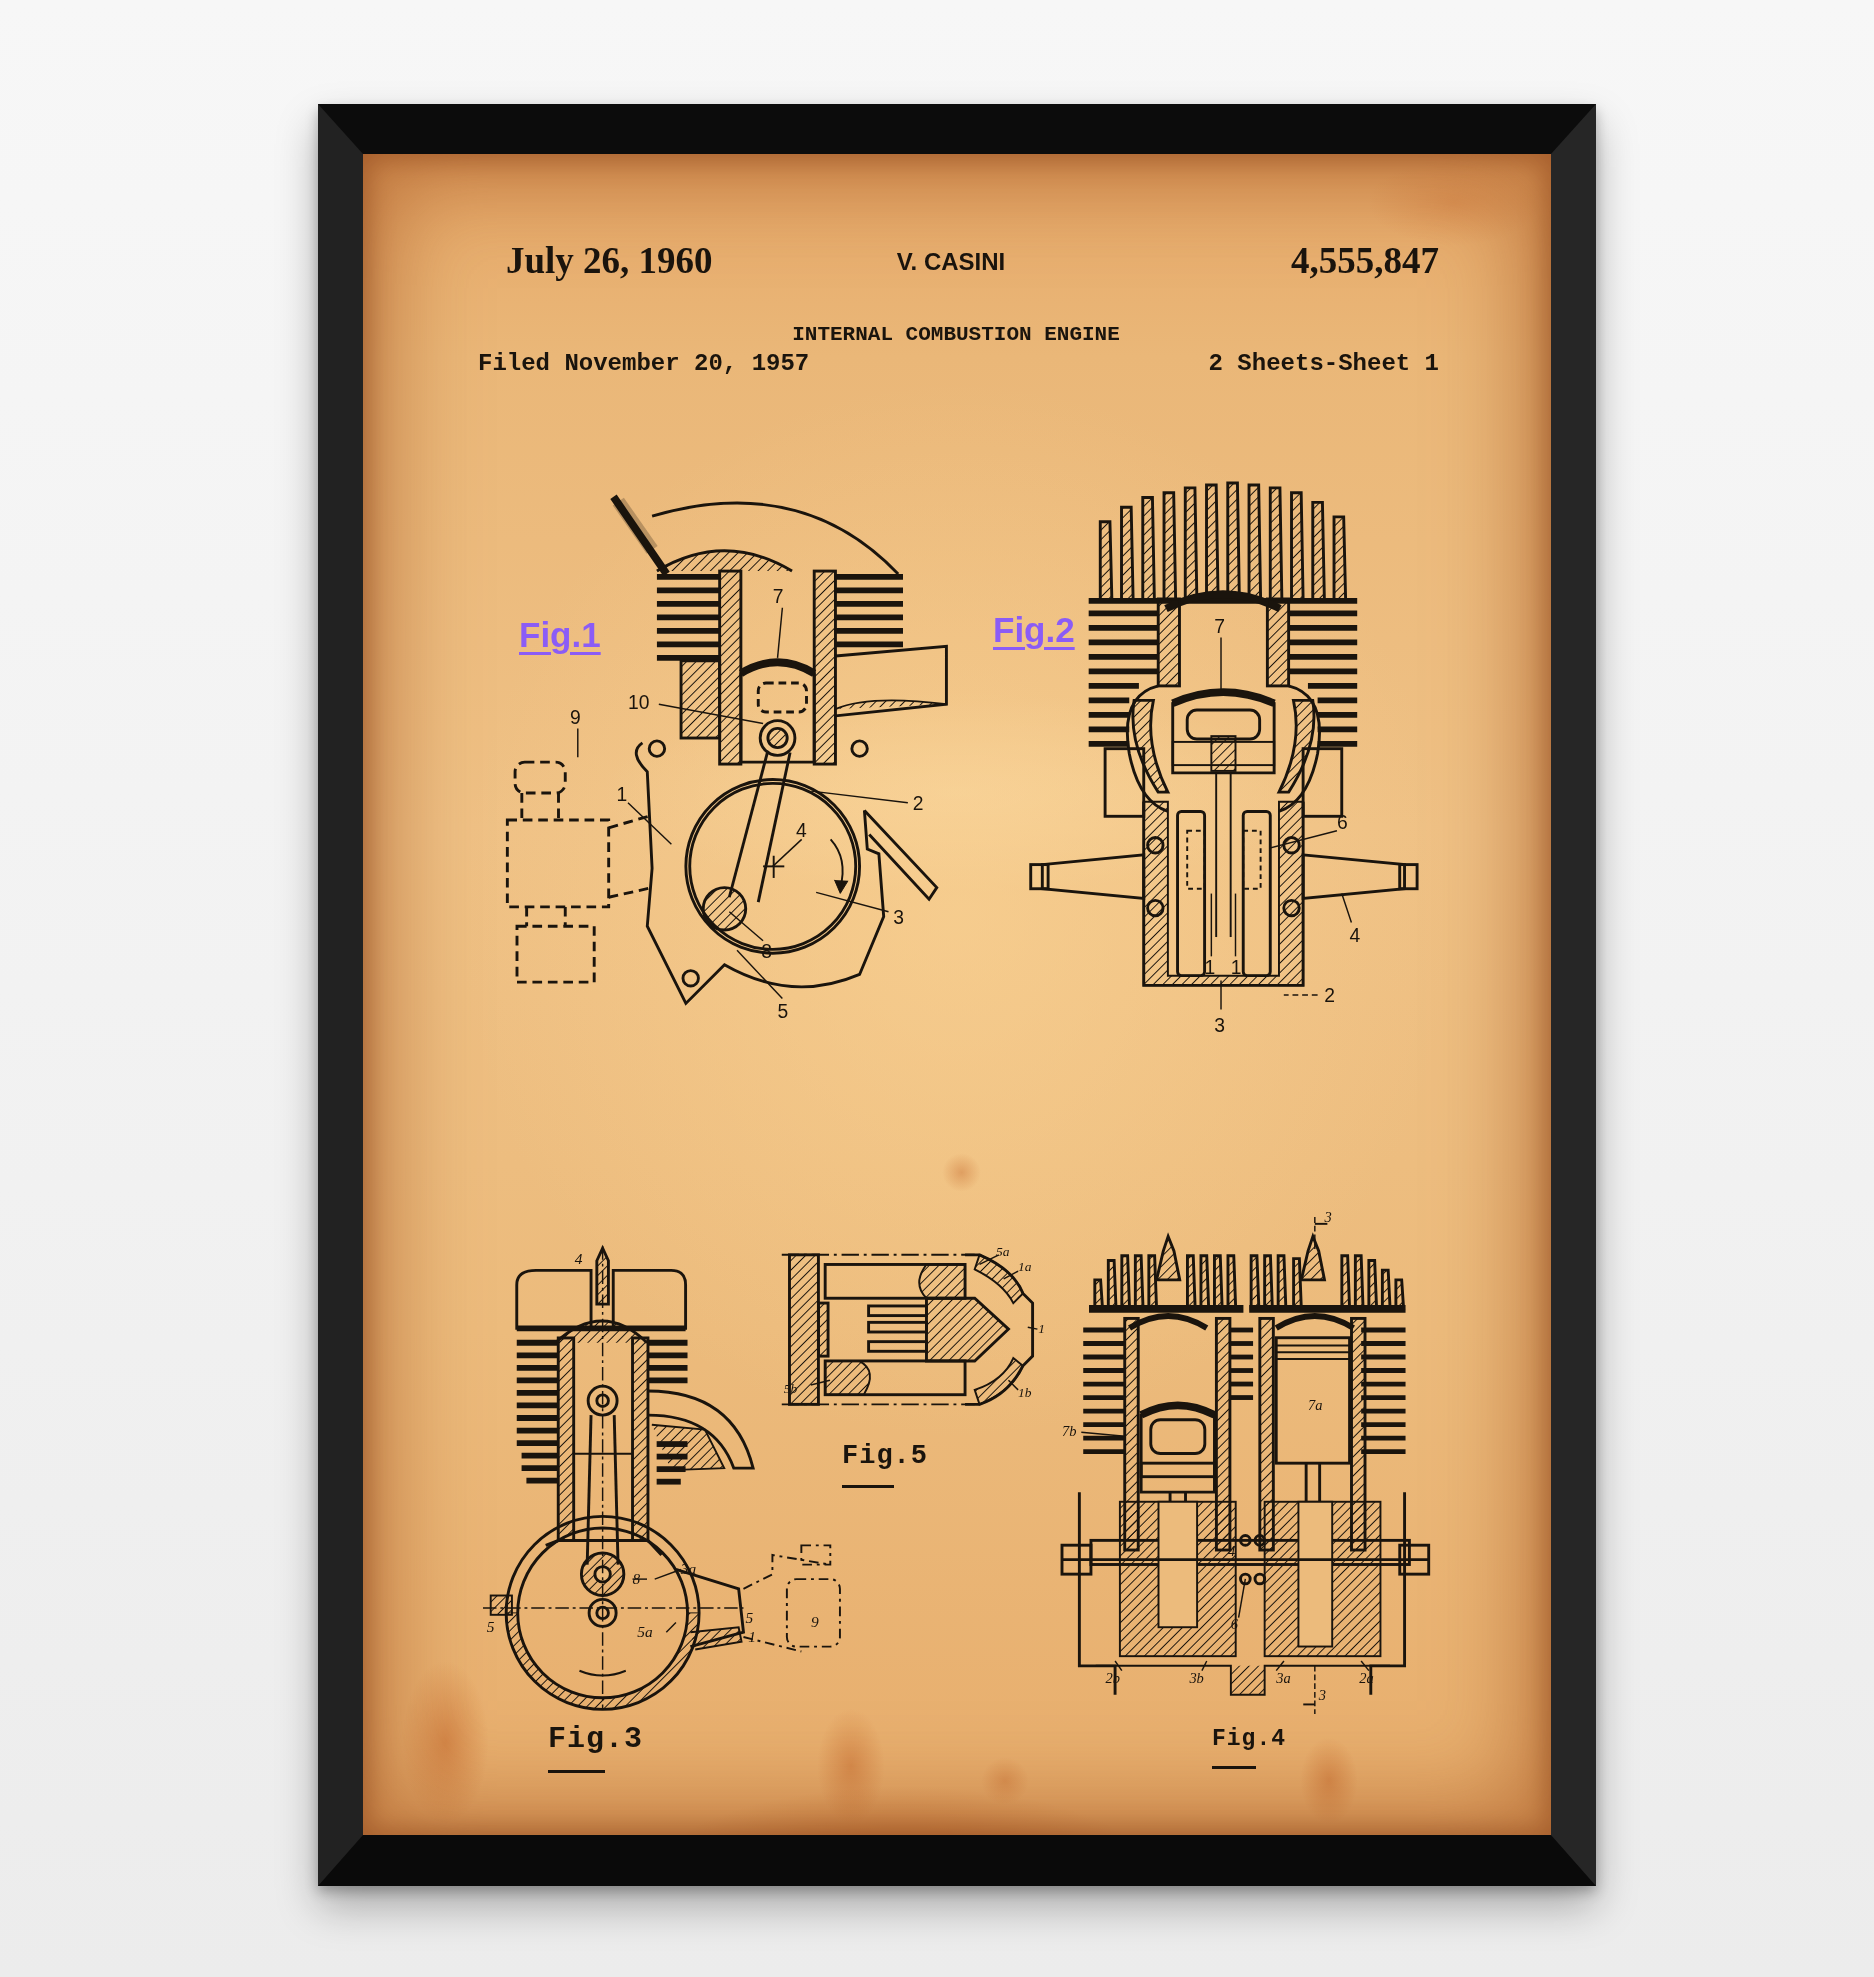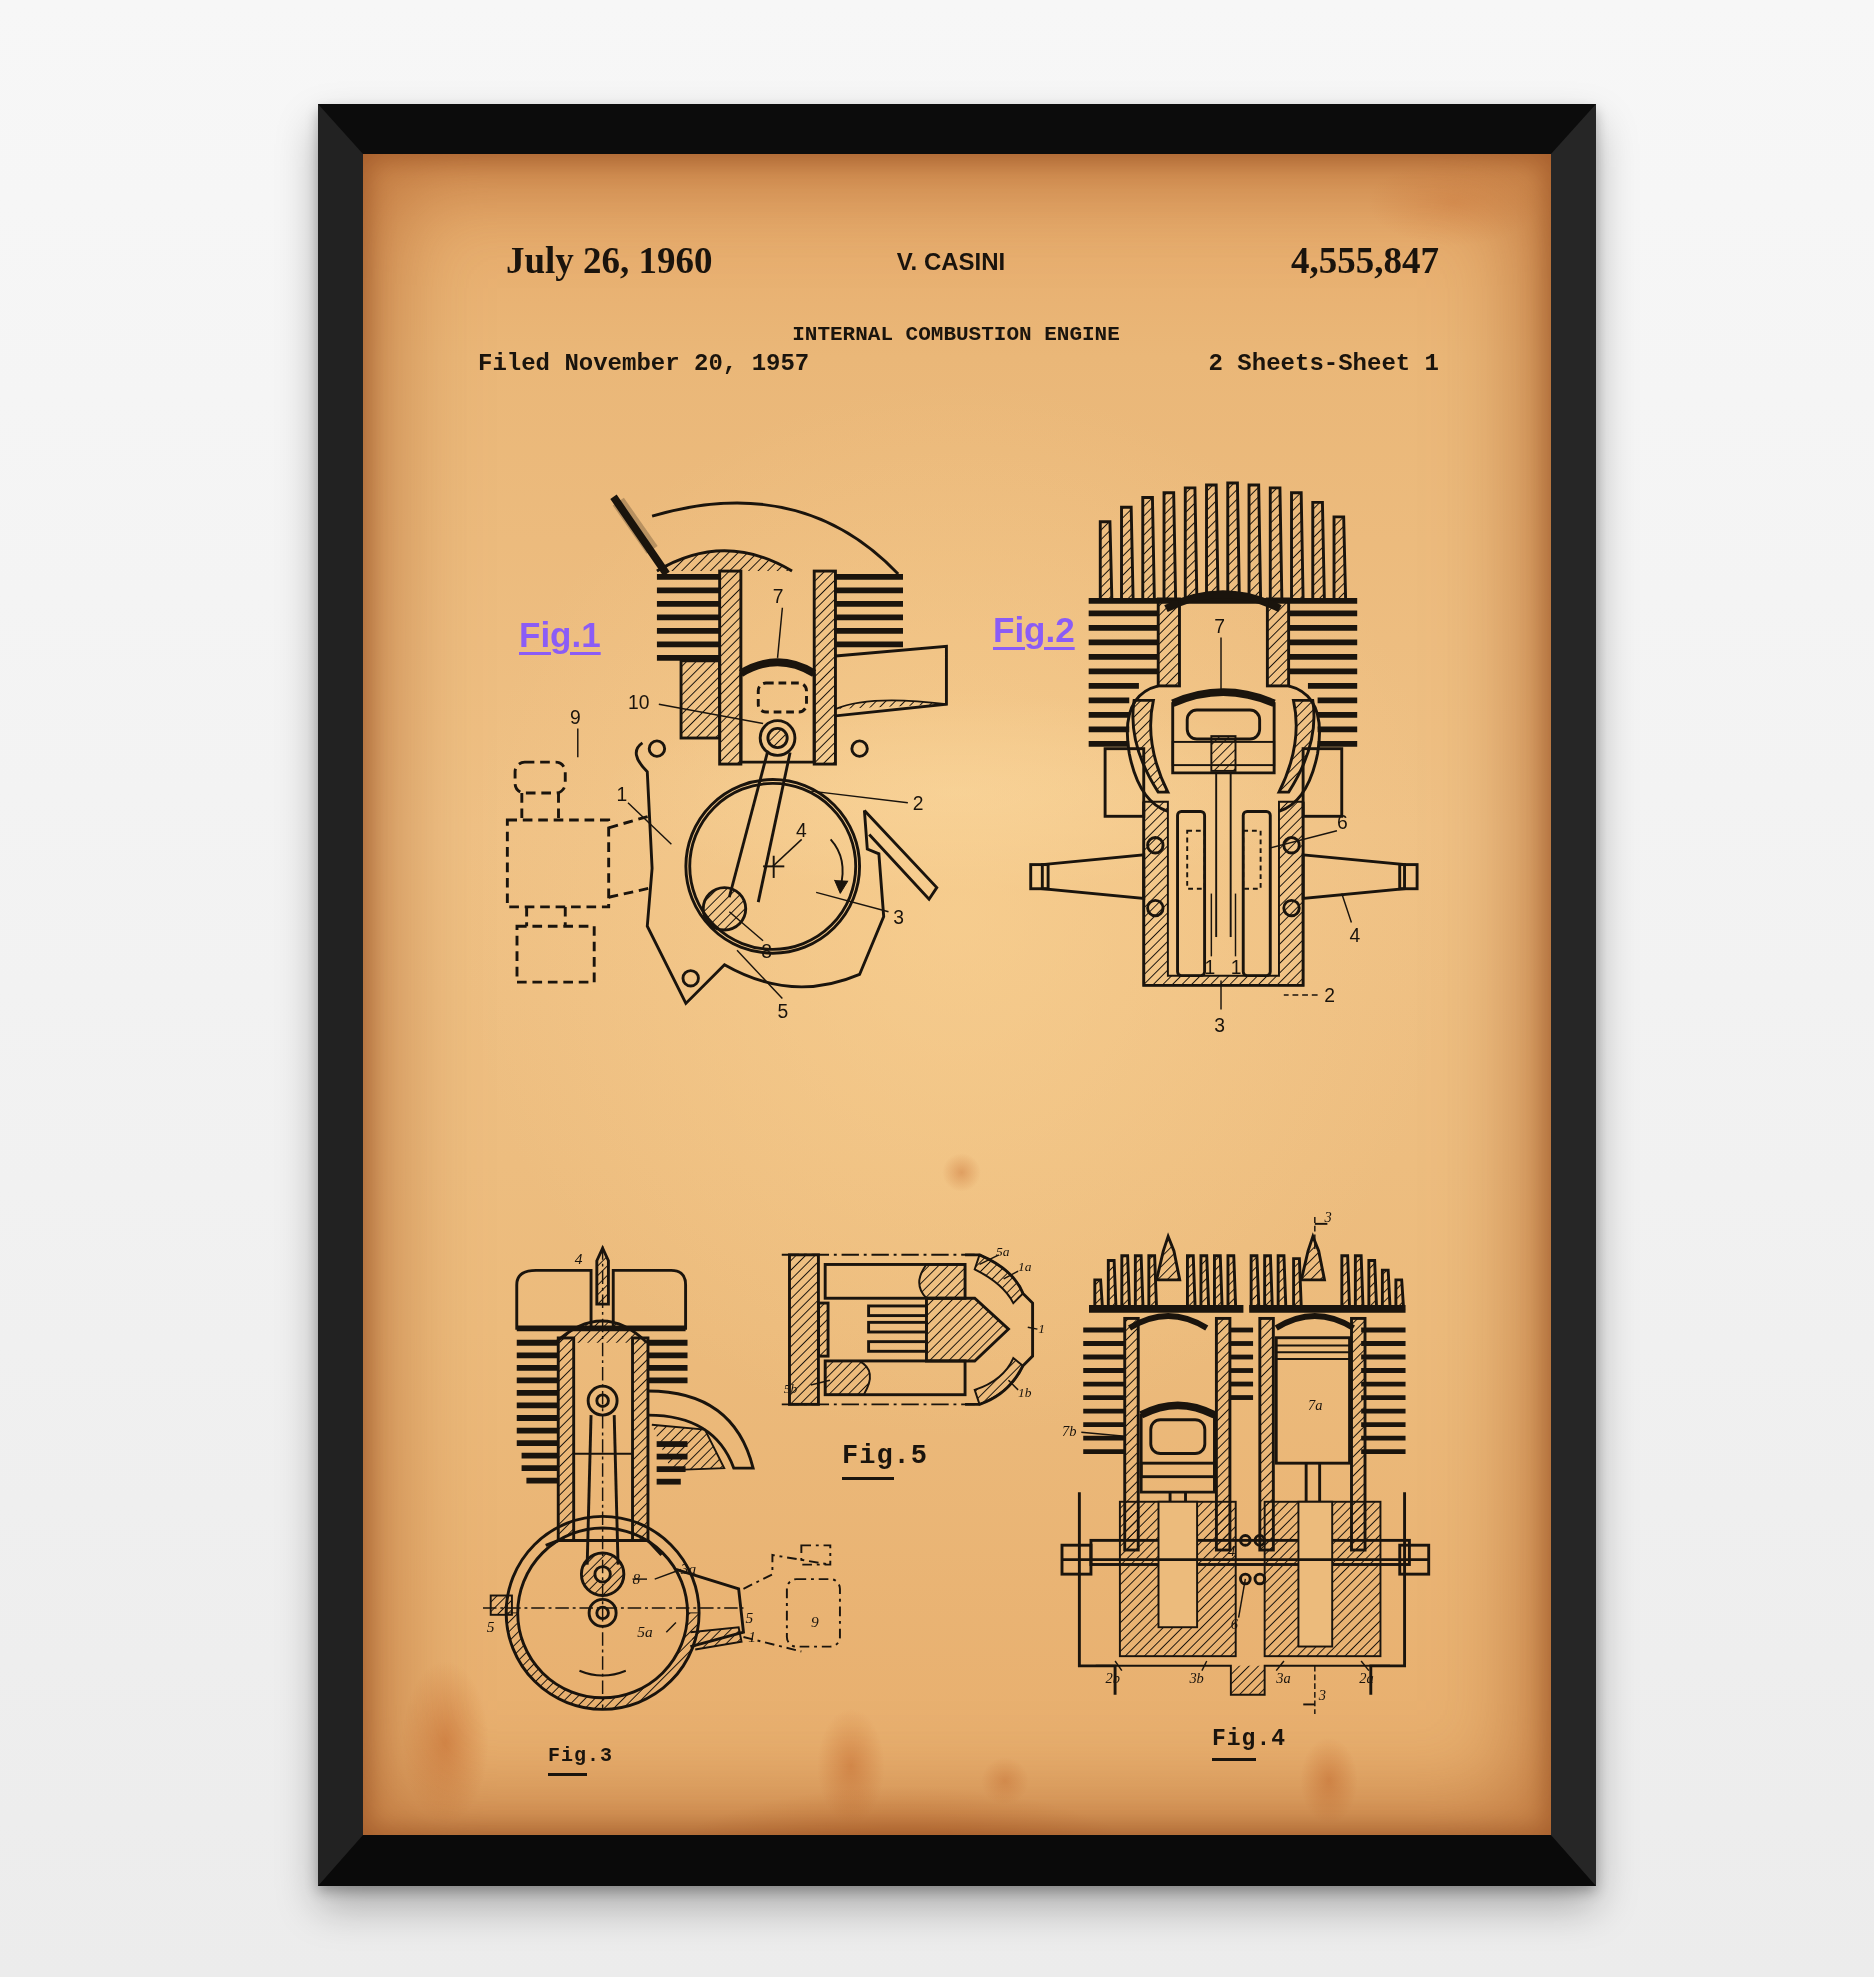--- a/index.html
+++ b/index.html
@@ -39,21 +39,21 @@
   .mono { font-family: "Liberation Mono", monospace; }
   .sans-bold { font-family: "Liberation Sans", sans-serif; font-weight: bold; }
   .fig-caption {
     position: absolute; font-family: "Liberation Sans", sans-serif; font-weight: bold;
     color: #8b5cf6; text-decoration: underline; text-decoration-thickness: 2.9px; text-underline-offset: 4.8px;
   }
   .fig-caption-stencil {
     position: absolute; font-family: "Liberation Mono", monospace; font-weight: bold;
     color: #1a140d; letter-spacing: 1px;
   }
-  .fig-caption-stencil .u { border-bottom: 3.9px solid #1a140d; padding-bottom: 6px; }
+  .fig-caption-stencil .u { border-bottom: 3.9px solid #1a140d; padding-bottom: 14px; }
   svg.drawing { position: absolute; overflow: visible; }
   .lbl { font-family: "Liberation Sans", sans-serif; fill: #1a140d; }
   .lbl-it { font-family: "Liberation Serif", serif; font-style: italic; fill: #1a140d; }
 </style>
 </head>
 <body>
 
 <div class="frame">
   <div class="frame-bevel"></div>
 </div>
@@ -72,21 +72,21 @@
 
 <div class="hdr serif-bold ink" style="left:478px; top:239px; font-size:37px;">July 26, 1960</div>
 <div class="hdr sans-bold ink" style="left:888px; top:248px; font-size:24px; width:126px; text-align:center;">V. CASINI</div>
 <div class="hdr serif-bold ink" style="right:435px; top:239px; font-size:37px; text-align:right;">4,555,847</div>
 <div class="hdr mono ink" style="left:763px; top:290px; font-size:21px; width:386px; text-align:center; font-weight:bold;margin-top:33px;">INTERNAL COMBUSTION ENGINE</div>
 <div class="hdr mono ink" style="left:478px; top:350px; font-size:24px; font-weight:bold;">Filed November 20, 1957</div>
 <div class="hdr mono ink" style="right:435px; top:350px; font-size:24px; font-weight:bold; ">2 Sheets-Sheet 1</div>
 
 <div class="fig-caption" style="left:519px; top:615px; font-size:35px;">Fig.1</div>
 <div class="fig-caption" style="left:993px; top:610px; font-size:35px;">Fig.2</div>
-<div class="fig-caption-stencil" style="left:548px; top:1722px; font-size:20px;margin-top:22px;">
+<div class="fig-caption-stencil" style="left:548px; top:1722px; font-size:30px;">
   <span class="u">Fig</span><span>.3</span>
 </div>
 <div class="fig-caption-stencil" style="left:1212px; top:1726px; font-size:23px;">
   <span class="u">Fig</span><span>.4</span>
 </div>
 <div class="fig-caption-stencil" style="left:842px; top:1441px; font-size:27px;">
   <span class="u">Fig</span><span>.5</span>
 </div>
 
 <svg width="0" height="0" style="position:absolute">

